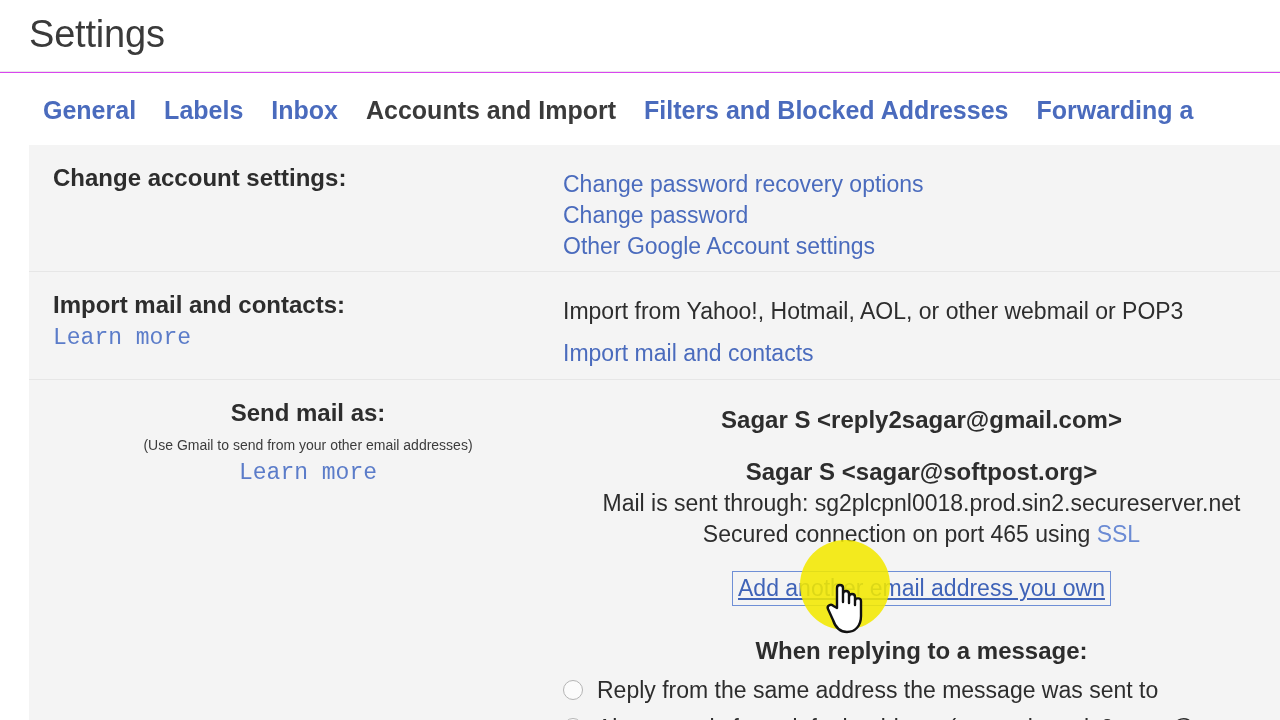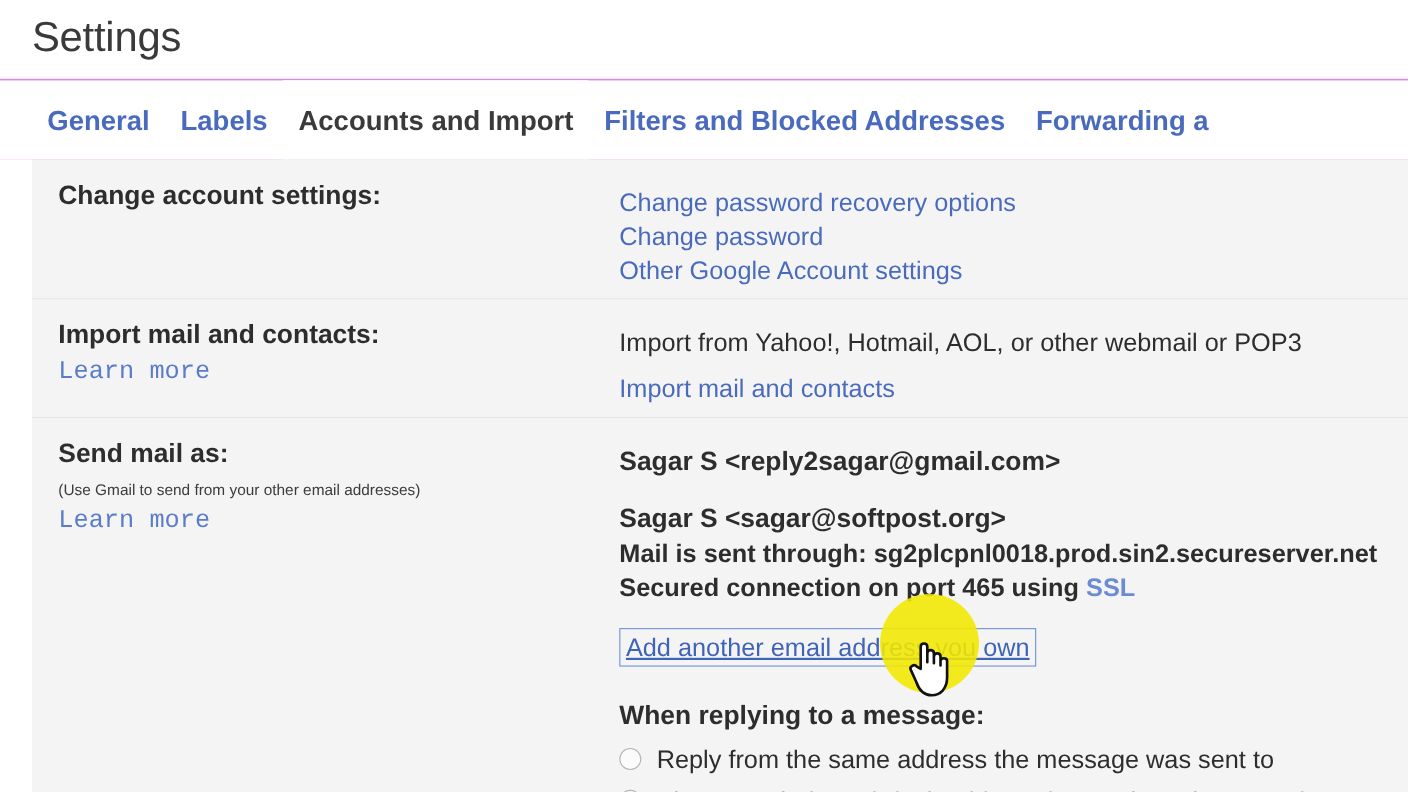--- a/index.html
+++ b/index.html
@@ -166,42 +166,41 @@
     font-size: 24px;
     font-weight: 700;
     color: #2d2d2d;
     line-height: 32px;
     white-space: nowrap;
   }
 
   
   #row-account  { height: 126px; }
   #row-import   { height: 108px; }
-  #row-sendmail { height: 341px; }
+  #row-sendmail { height: 341px; text-align: center; }
 
   .acct-links { padding-top: 6px; }
   .acct-links .link { display: block; }
 
   .import-desc {
     font-size: 23px;
     color: #2d2d2d;
     line-height: 30px;
     white-space: nowrap;
     padding-top: 6px;
   }
   .import-link { margin-top: 12px; }
 
   .sendmail-block { padding-top: 6px; }
   .sm-addr1 { margin-bottom: 20px; }
   .sm-sub {
     font-size: 23px;
     color: #2d2d2d;
     line-height: 31px;
     white-space: nowrap;
-    font-weight: bold;
   }
   .ssl-link { color: #6b8bd4; }
 
   
   .add-email-wrap {
     position: relative;
     display: inline-block;
     margin-top: 21px;
   }
   .add-email {
@@ -282,20 +281,21 @@
   <div class="header">
     <div class="header-title">Settings</div>
   </div>
 
   <div class="tabstrip">
     <div class="tab-band-left"></div>
     <div class="tab-band-right"></div>
     <div class="tabs">
       <div class="tab">General</div>
       <div class="tab">Labels</div>
+      <div class="tab">Inbox</div>
       <div class="tab active">Accounts and Import</div>
       <div class="tab">Filters and Blocked Addresses</div>
       <div class="tab">Forwarding a</div>
     </div>
   </div>
 
   <div class="content">
     <div class="gutter"></div>
     <div class="panel">
 

